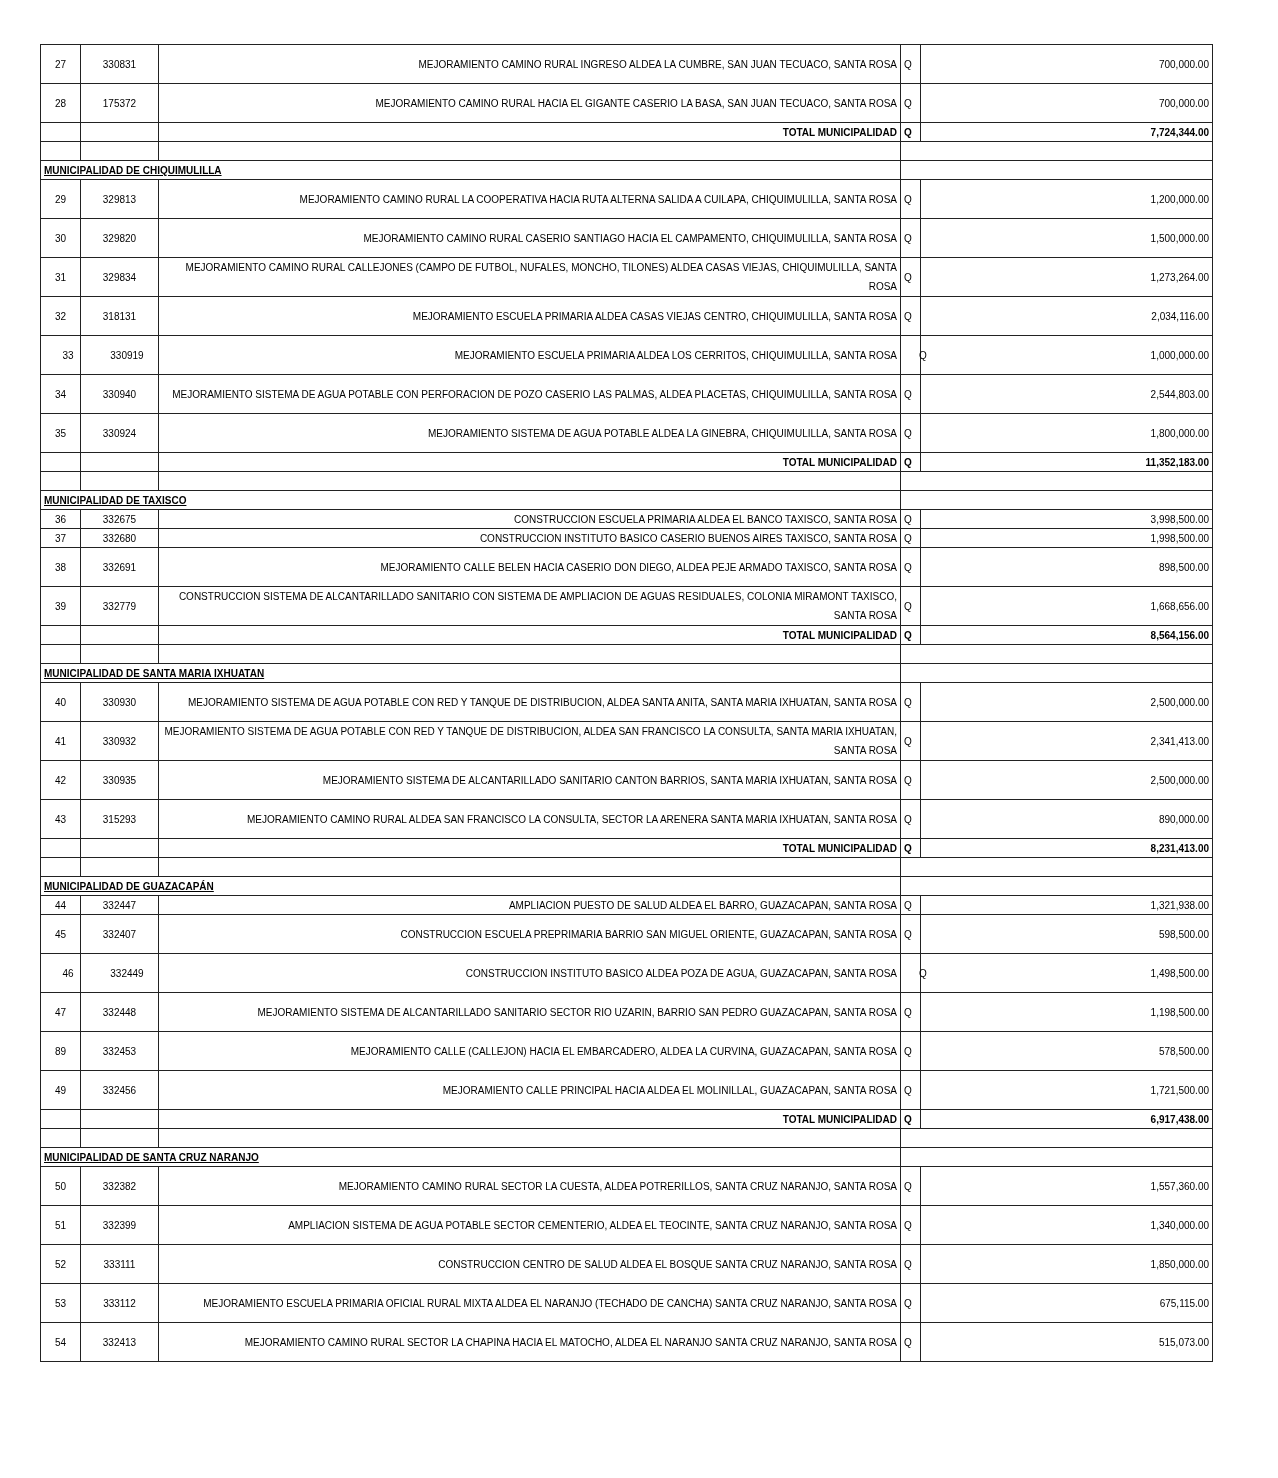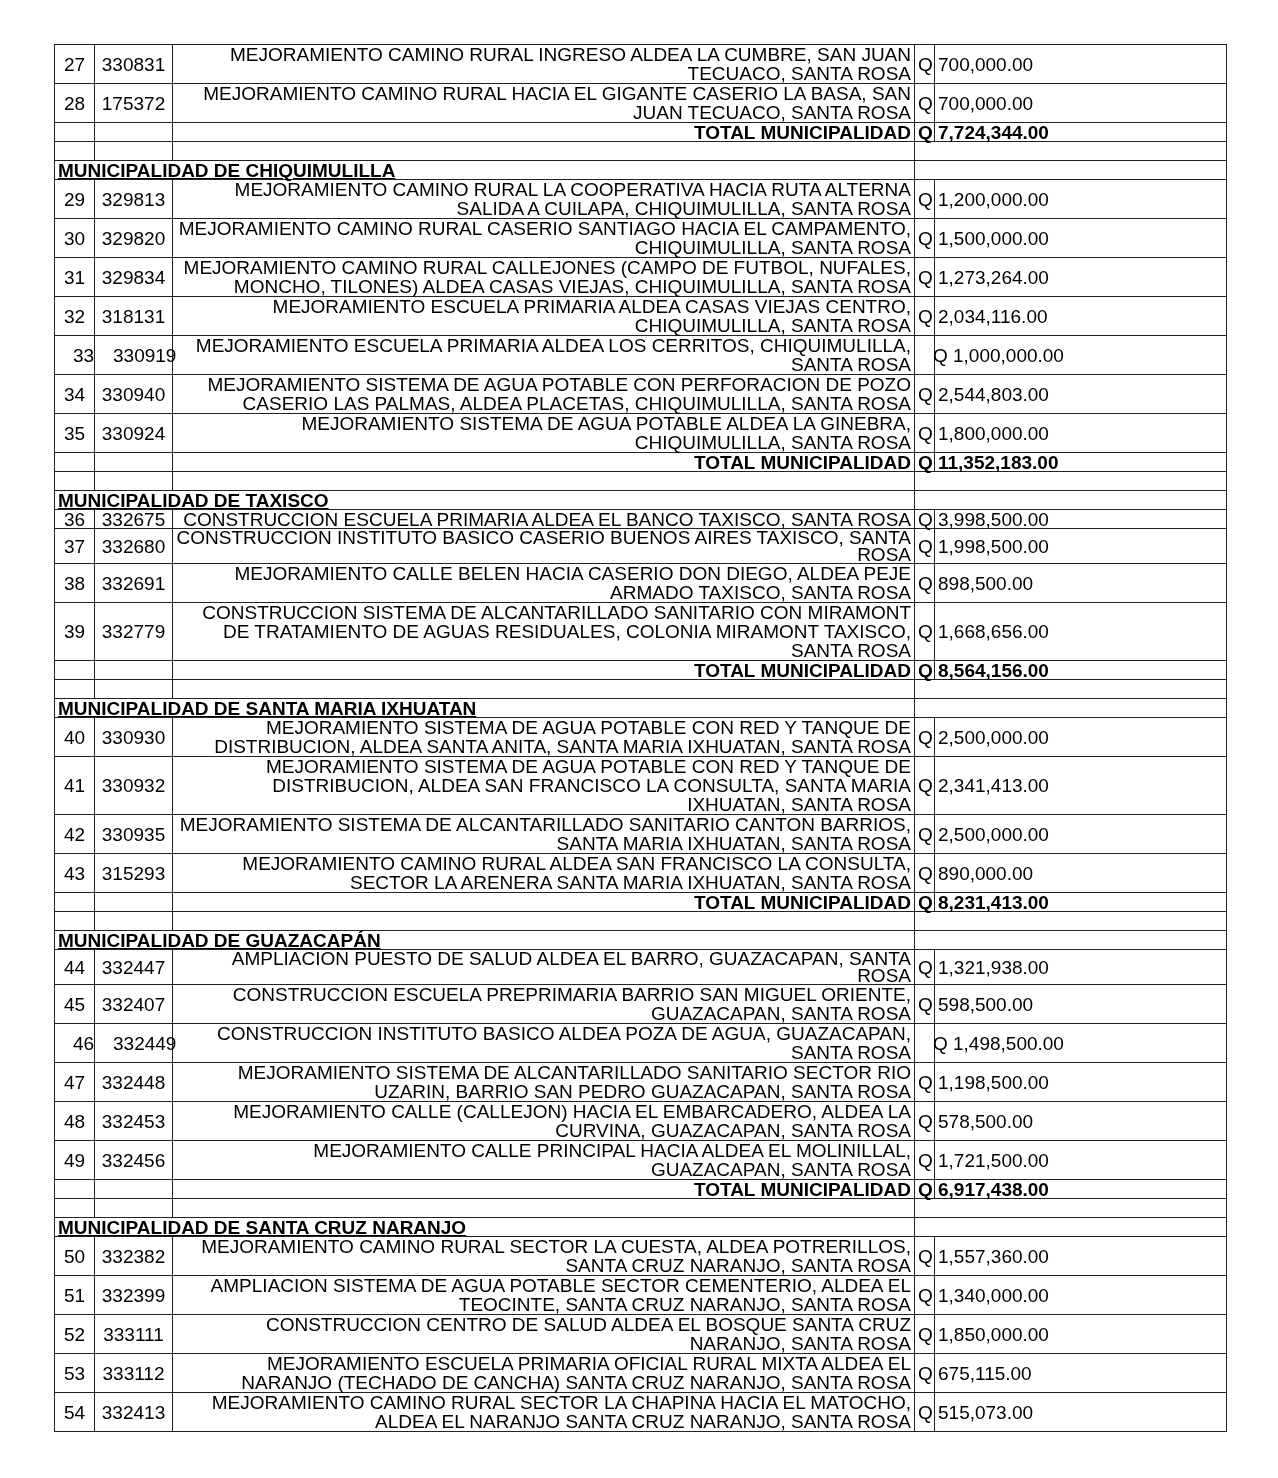--- a/index.html
+++ b/index.html
@@ -1,31 +1,31 @@
 <!DOCTYPE html>
 <html><head>
 <meta charset="utf-8">
 <style>
   html, body { margin: 0; padding: 0; background: #ffffff; }
   body { width: 1278px; height: 1478px; position: relative; font-family: "Liberation Sans", sans-serif; color: #000; }
   table.doc {
-    position: absolute; left: 54px; top: 44px;
+    position: absolute; left: 40px; top: 44px;
     width: 1172px; border-collapse: collapse; table-layout: fixed;
-    font-size: 19px; line-height: 19px;
+    font-size: 10px; line-height: 19px;
   }
   table.doc td { border: 1.5px solid #222; padding: 0 3px; vertical-align: middle; }
   col.c-no { width: 40px; }
   col.c-snip { width: 78px; }
   col.c-desc { width: 742px; }
   col.c-q { width: 20px; }
   col.c-amt { width: 292px; }
   td.no, td.snip { text-align: center; }
   td.desc { text-align: right; }
   td.q { border-right: none; padding-left: 8px; }
-  td.amt { border-left: none; text-align: left; padding-right: 8px; }
+  td.amt { border-left: none; text-align: right; padding-right: 8px; }
   tr.item2 td { height: 38px; }
   tr.item1 td { height: 18px; line-height: 17px; }
   tr.item1tall td { height: 38px; padding-left: 18px; }
   tr.total td { height: 18px; font-weight: bold; line-height: 17px; }
   tr.blank td { height: 18px; }
   tr.header td { height: 18px; font-weight: bold; line-height: 17px; }
   td.header-label { padding-left: 3px; text-decoration: underline; }
   td.desc-cell { white-space: normal; }
 </style>
 </head>
@@ -154,21 +154,21 @@
       <tr class="item2">
         <td class="no">38</td>
         <td class="snip">332691</td>
         <td class="desc desc-cell">MEJORAMIENTO CALLE BELEN HACIA CASERIO DON DIEGO, ALDEA PEJE ARMADO TAXISCO, SANTA ROSA</td>
         <td class="q">Q</td>
         <td class="amt">898,500.00</td>
       </tr>
       <tr class="item2">
         <td class="no">39</td>
         <td class="snip">332779</td>
-        <td class="desc desc-cell">CONSTRUCCION SISTEMA DE ALCANTARILLADO SANITARIO CON MIRAMONT DE TRATAMIENTO DE AGUAS RESIDUALES, COLONIA MIRAMONT TAXISCO, SANTA ROSA</td>
+        <td class="desc desc-cell">CONSTRUCCION SISTEMA DE ALCANTARILLADO SANITARIO CON SISTEMA DE AMPLIACION DE AGUAS RESIDUALES, COLONIA MIRAMONT TAXISCO, SANTA ROSA</td>
         <td class="q">Q</td>
         <td class="amt">1,668,656.00</td>
       </tr>
       <tr class="total">
         <td></td>
         <td></td>
         <td class="desc">TOTAL MUNICIPALIDAD</td>
         <td class="q">Q</td>
         <td class="amt">8,564,156.00</td>
       </tr>
@@ -249,21 +249,21 @@
         <td class="amt">1,498,500.00</td>
       </tr>
       <tr class="item2">
         <td class="no">47</td>
         <td class="snip">332448</td>
         <td class="desc desc-cell">MEJORAMIENTO SISTEMA DE ALCANTARILLADO SANITARIO SECTOR RIO UZARIN, BARRIO SAN PEDRO GUAZACAPAN, SANTA ROSA</td>
         <td class="q">Q</td>
         <td class="amt">1,198,500.00</td>
       </tr>
       <tr class="item2">
-        <td class="no">48</td>
+        <td class="no">89</td>
         <td class="snip">332453</td>
         <td class="desc desc-cell">MEJORAMIENTO CALLE (CALLEJON) HACIA EL EMBARCADERO, ALDEA LA CURVINA, GUAZACAPAN, SANTA ROSA</td>
         <td class="q">Q</td>
         <td class="amt">578,500.00</td>
       </tr>
       <tr class="item2">
         <td class="no">49</td>
         <td class="snip">332456</td>
         <td class="desc desc-cell">MEJORAMIENTO CALLE PRINCIPAL HACIA ALDEA EL MOLINILLAL, GUAZACAPAN, SANTA ROSA</td>
         <td class="q">Q</td>

